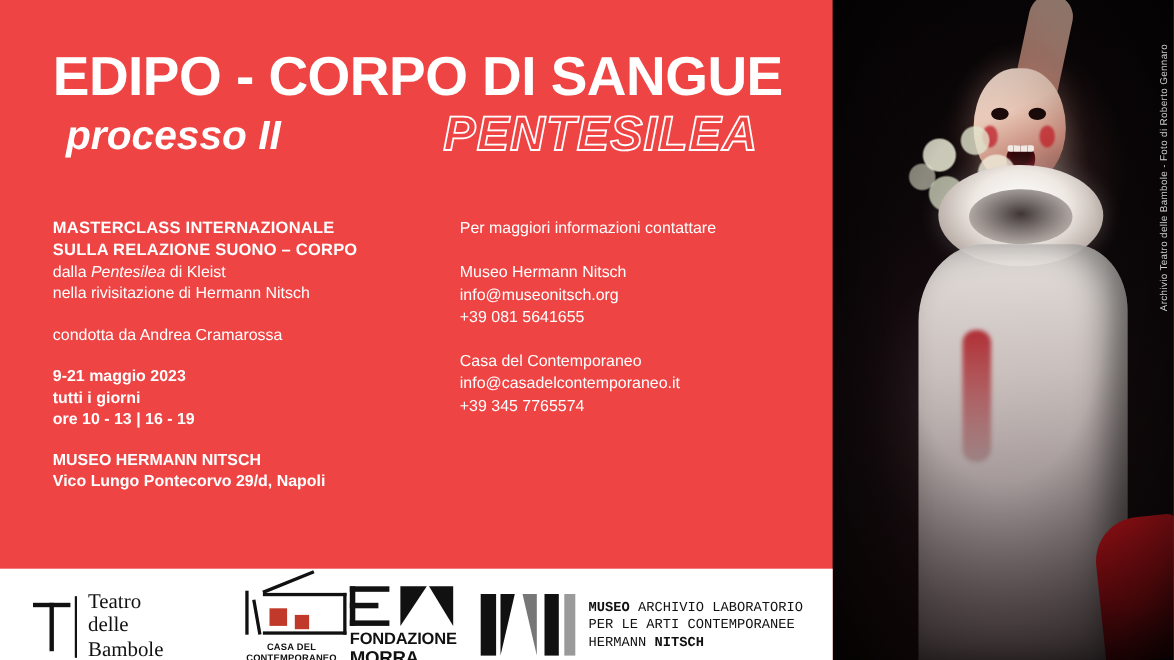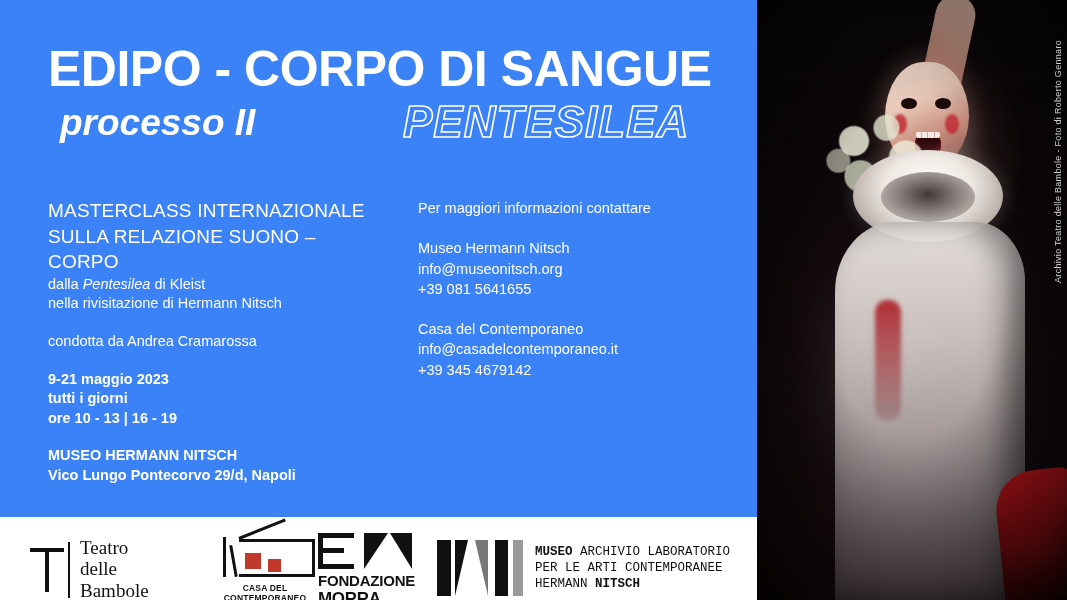--- a/index.html
+++ b/index.html
@@ -5,21 +5,21 @@
   * { box-sizing: border-box; margin: 0; padding: 0; }
   html, body {
     width: 1067px; height: 600px;
     background: #000;
     font-family: "Liberation Sans", sans-serif;
     overflow: hidden;
   }
   .poster {
     position: relative;
     width: 1067px; height: 600px;
-    background: #3b82f6;
+    background: #ef4444;
     overflow: hidden;
   }
 
   
   .photo {
     position: absolute;
     right: 0; top: 0;
     width: 310px; height: 600px;
     overflow: hidden;
     background: #050505;
@@ -198,21 +198,21 @@
     position: absolute;
     left: 48px; top: 198px;
     width: 330px;
     color: #fff;
     font-size: 14.5px;
     line-height: 1.35;
   }
   .col-left .blk { margin-bottom: 18px; }
   .bold { font-weight: 700; }
   .it { font-style: italic; }
-  .l-masterclass { font-weight: 400; font-size: 19px; letter-spacing: 0.2px; }
+  .l-masterclass { font-weight: 700; font-size: 15px; letter-spacing: 0.2px; }
 
   
   .col-right {
     position: absolute;
     left: 418px; top: 198px;
     width: 320px;
     color: #fff;
     font-size: 14.5px;
     line-height: 1.4;
   }
@@ -336,21 +336,21 @@
       <div>Per maggiori informazioni contattare</div>
     </div>
     <div class="blk">
       <div>Museo Hermann Nitsch</div>
       <div>info@museonitsch.org</div>
       <div>+39 081 5641655</div>
     </div>
     <div class="blk">
       <div>Casa del Contemporaneo</div>
       <div>info@casadelcontemporaneo.it</div>
-      <div>+39 345 4679142</div>
+      <div>+39 345 7765574</div>
     </div>
   </div>
 
   <div class="footer">
     <div class="logos">
 
       <div class="logo1">
         <div class="mark">
           <div class="t-bar"></div>
             <div class="t-stem"></div>

